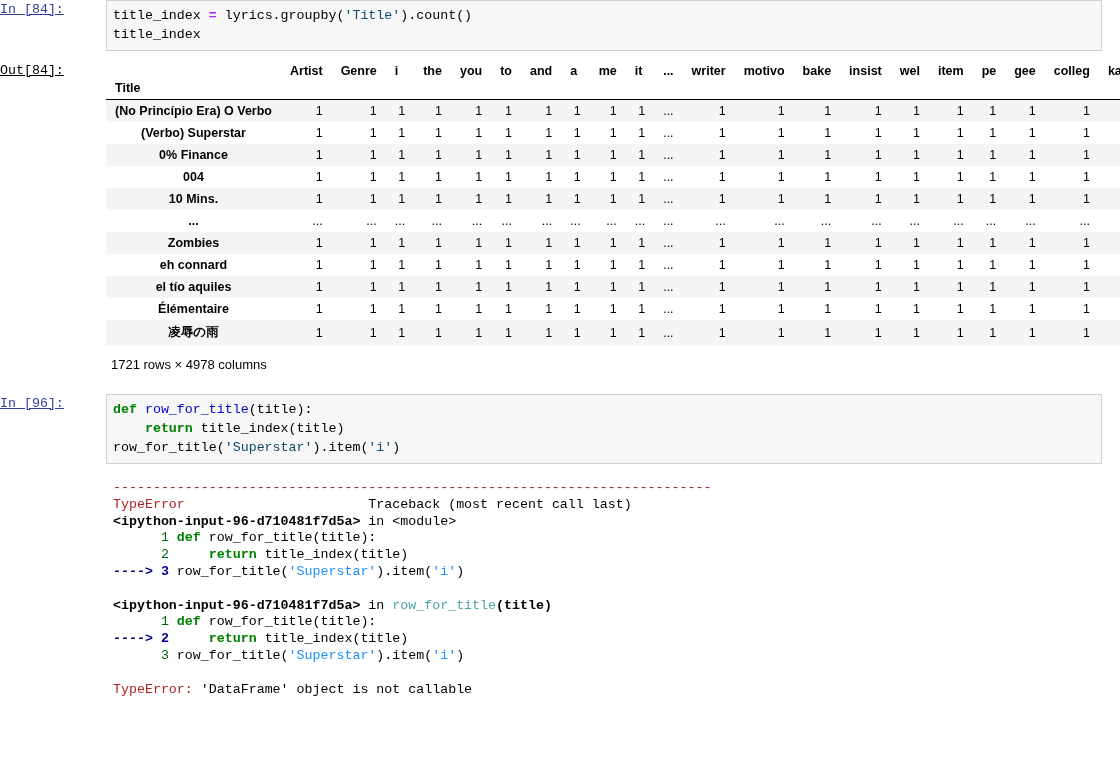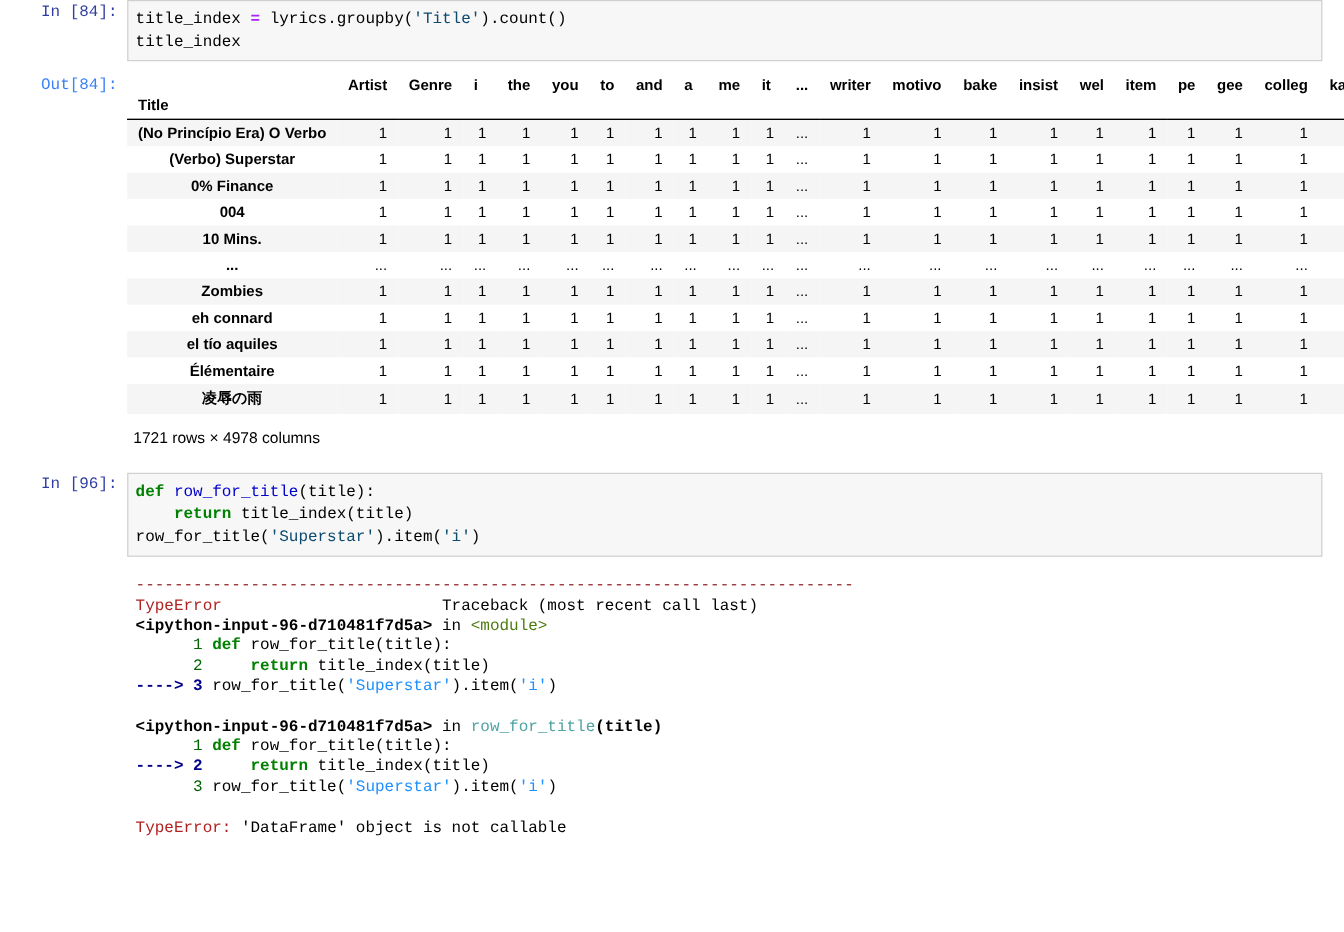--- a/index.html
+++ b/index.html
@@ -20,30 +20,30 @@
 
   
   .cell {
     display: flex;
     align-items: flex-start;
     width: 1120px;
   }
   .prompt {
     width: 98px;
     min-width: 98px;
-    text-align: right;
     padding-right: 8px;
     font-family: "Liberation Mono", "DejaVu Sans Mono", monospace;
     font-size: 13.3px;
     line-height: 19px;
     white-space: pre;
+    text-decoration: underline;
     -webkit-font-smoothing: none;
   }
   .prompt.in  { color: #303F9F; }
-  .prompt.out { color: #3b82f6; }
+  .prompt.out { color: #000000; }
 
   
   .code-wrap {
     flex: 1;
     display: flex;
   }
   .code-box {
     background: #f7f7f7;
     border: 1px solid #cfcfcf;
     padding: 5px 6px 6px 6px;
@@ -117,21 +117,21 @@
     font-family: "Liberation Mono", "DejaVu Sans Mono", monospace;
     font-size: 13.3px;
     line-height: 16.8px;
     white-space: pre;
     color: #000000;
     padding-left: 7px;
   }
   .tb-rule   { color: #8B1A1A; }
   .tb-ername { color: #B22222; }
   .tb-file   { color: #000000; font-weight: bold; }
-  .tb-mod    { color: #4d7c0f; text-align: right; }
+  .tb-mod    { color: #000000; text-align: right; }
   .tb-fname  { color: #4FA3A3; }
   .tb-lineno { color: #006400; }
   .tb-arrow  { color: #00008B; font-weight: bold; }
   .tb-kw     { color: #008000; font-weight: bold; }
   .tb-str    { color: #1E90FF; }
   .tb-bold   { font-weight: bold; }
   .tb-msg    { color: #B22222; }
   .tb-blank  { height: 16.8px; }
 
   .spacer-16 { height: 16px; }

